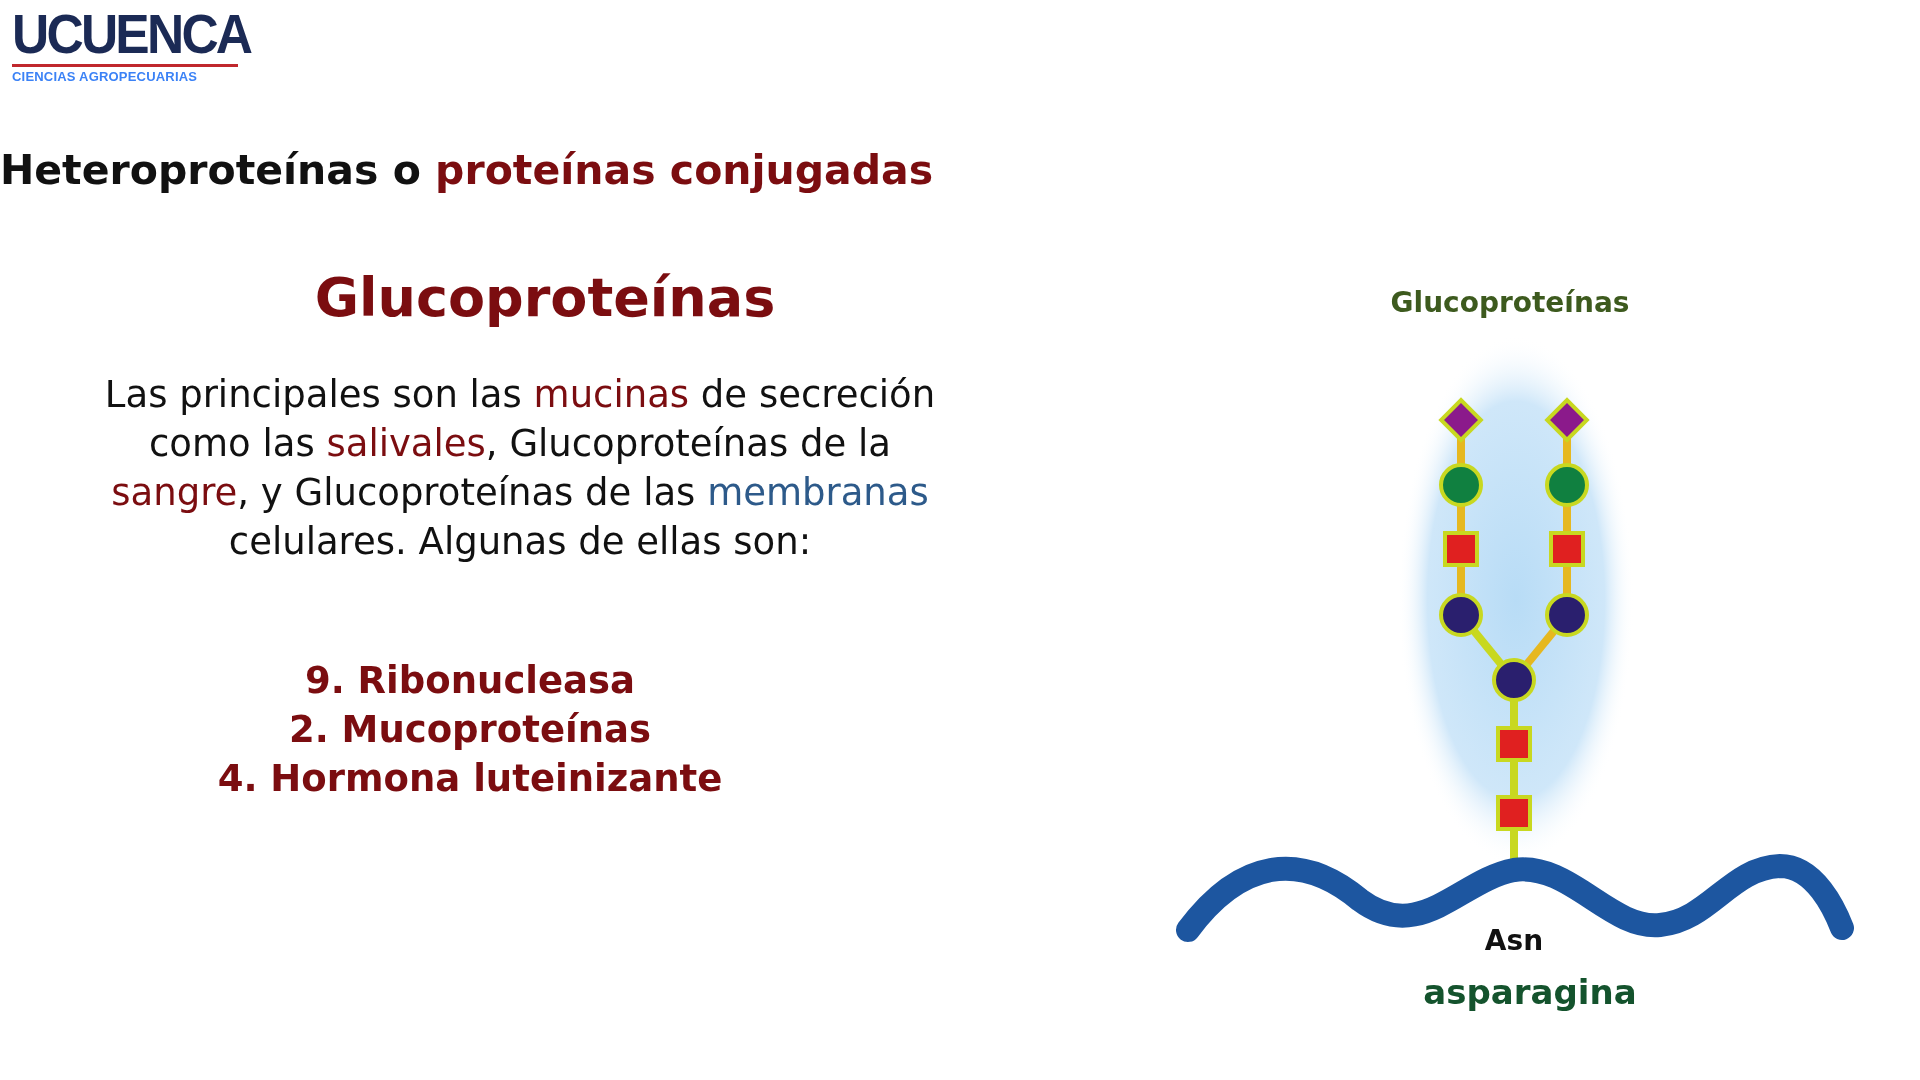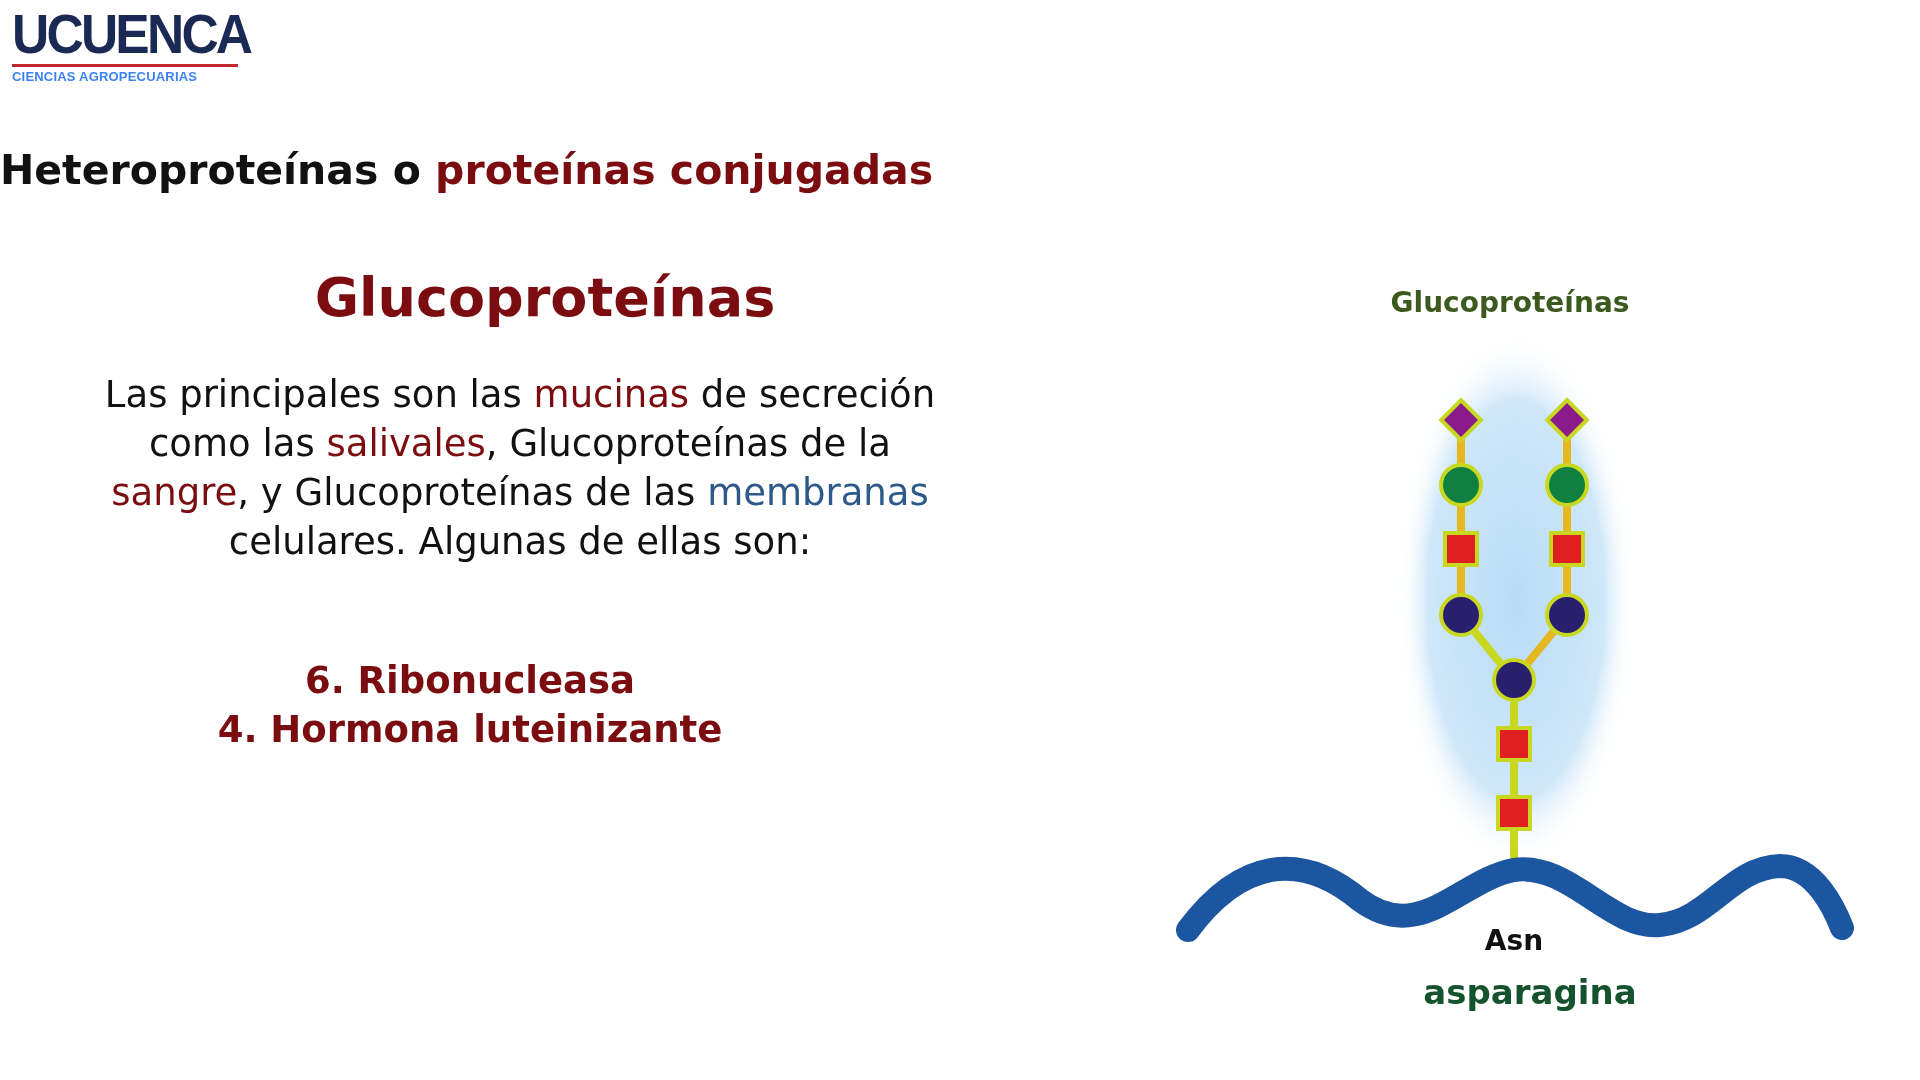--- a/index.html
+++ b/index.html
@@ -32,21 +32,22 @@
   <div class="logo-sub">CIENCIAS AGROPECUARIAS</div>
 </div>
 
 <div class="title"><span>Heteroproteínas o </span><span class="dark-red">proteínas conjugadas</span></div>
 
 <div class="section-title">Glucoproteínas</div>
 
 <div class="para"><span>Las </span><b>principales</b><span> son las </span><b class="dark-red">mucinas</b><span> de secreción como las </span><b class="dark-red">salivales</b><span>, </span><b>Glucoproteínas</b><span> de la </span><b class="dark-red">sangre</b><span>, y </span><b>Glucoproteínas</b><span> de las </span><b class="blue">membranas</b><span> </span><b>celulares</b><span>. Algunas de ellas son:</span></div>
 
 <ul class="list">
-  <li>6. Ribonucleasa</li>
+  <li>9. Ribonucleasa</li>
+  <li>2. Mucoproteínas</li>
   <li>4. Hormona luteinizante</li>
 </ul>
 
 <div class="diag-label">Glucoproteínas</div>
 
 <svg class="diagram" width="1920" height="1080">
   <defs>
     <radialGradient id="glow" cx="50%" cy="50%" r="50%">
       <stop offset="0%" stop-color="#b8dcf6"></stop>
       <stop offset="75%" stop-color="#cfe7f9"></stop>

